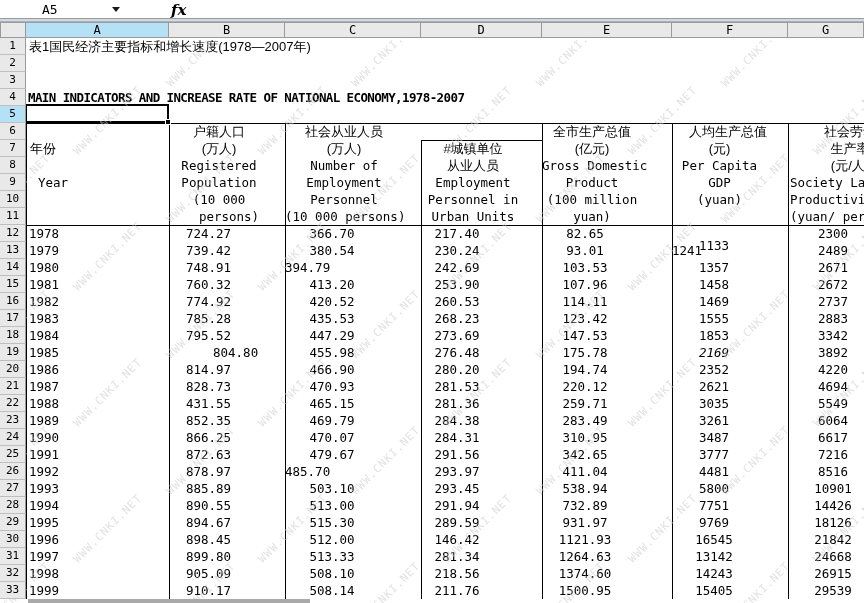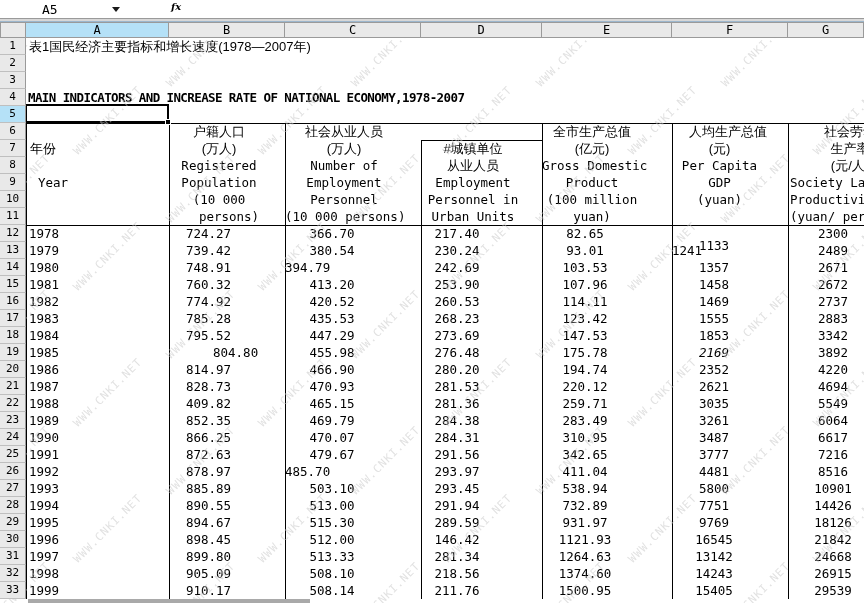--- a/index.html
+++ b/index.html
@@ -10,21 +10,21 @@
     color:#000;
   }
   
   .fbar { position:absolute; left:0; top:0; width:864px; height:19px; background:#fff;
           border-bottom:1px solid #9a9a9a; z-index:6; }
   .name-box { position:absolute; left:42px; top:2px; font-size:13px; }
   .dd { position:absolute; left:112px; top:7px; width:0; height:0;
         border-left:4px solid transparent; border-right:4px solid transparent;
         border-top:5px solid #1a1a1a; }
   .fx { position:absolute; left:171px; top:1px; font-family:"DejaVu Serif","Liberation Serif",serif;
-        font-style:italic; font-weight:bold; font-size:10px; }
+        font-style:italic; font-weight:bold; font-size:15px; }
   .fstrip { position:absolute; left:0; top:19px; width:864px; height:3px; background:#d7d7d7;
             border-bottom:1px solid #9cb6cc; z-index:6; }
   
   .col-h { position:absolute; top:22px; height:16px; background:#e9e9e9;
            border:1px solid #9a9a9a; border-left:none; text-align:center;
            font-size:12px; line-height:14px; z-index:6; }
   .col-h.first { border-left:1px solid #9a9a9a; }
   .col-h.sel { background:#b5e1f7; }
   
   .row-h { position:absolute; left:0; width:26px; height:17px; background:#e9e9e9;
@@ -229,21 +229,21 @@
         <div class="cellt" style="left: 672px; top: 361px; width: 84px; text-align: center;">2352</div>
         <div class="cellt" style="left: 788px; top: 361px; width: 90px; text-align: center;">4220</div>
         <div class="cellt" style="left: 29px; top: 378px; width: 120px; text-align: left;">1987</div>
         <div class="cellt" style="left: 169px; top: 378px; width: 79px; text-align: center;">828.73</div>
         <div class="cellt" style="left: 285px; top: 378px; width: 94px; text-align: center;">470.93</div>
         <div class="cellt" style="left: 421px; top: 378px; width: 72px; text-align: center;">281.53</div>
         <div class="cellt" style="left: 542px; top: 378px; width: 86px; text-align: center;">220.12</div>
         <div class="cellt" style="left: 672px; top: 378px; width: 84px; text-align: center;">2621</div>
         <div class="cellt" style="left: 788px; top: 378px; width: 90px; text-align: center;">4694</div>
         <div class="cellt" style="left: 29px; top: 395px; width: 120px; text-align: left;">1988</div>
-        <div class="cellt" style="left: 169px; top: 395px; width: 79px; text-align: center;">409.82</div>
+        <div class="cellt" style="left: 169px; top: 395px; width: 79px; text-align: center;">431.55</div>
         <div class="cellt" style="left: 285px; top: 395px; width: 94px; text-align: center;">465.15</div>
         <div class="cellt" style="left: 421px; top: 395px; width: 72px; text-align: center;">281.36</div>
         <div class="cellt" style="left: 542px; top: 395px; width: 86px; text-align: center;">259.71</div>
         <div class="cellt" style="left: 672px; top: 395px; width: 84px; text-align: center;">3035</div>
         <div class="cellt" style="left: 788px; top: 395px; width: 90px; text-align: center;">5549</div>
         <div class="cellt" style="left: 29px; top: 412px; width: 120px; text-align: left;">1989</div>
         <div class="cellt" style="left: 169px; top: 412px; width: 79px; text-align: center;">852.35</div>
         <div class="cellt" style="left: 285px; top: 412px; width: 94px; text-align: center;">469.79</div>
         <div class="cellt" style="left: 421px; top: 412px; width: 72px; text-align: center;">284.38</div>
         <div class="cellt" style="left: 542px; top: 412px; width: 86px; text-align: center;">283.49</div>

